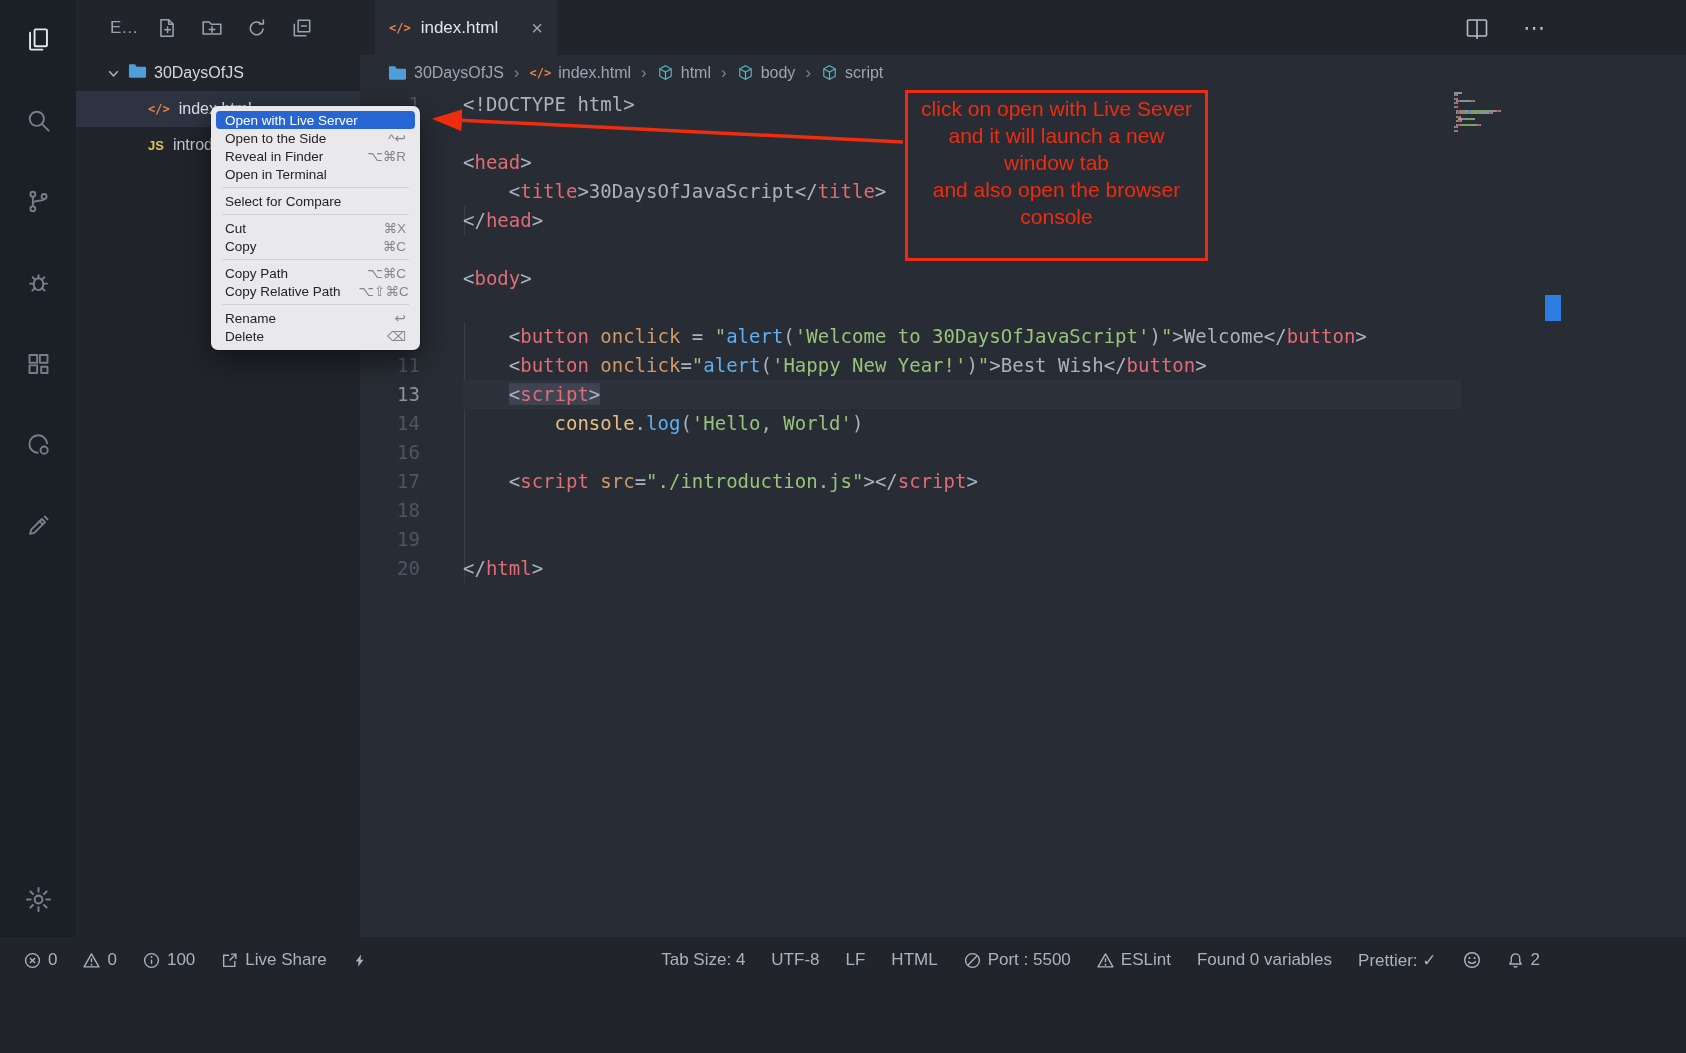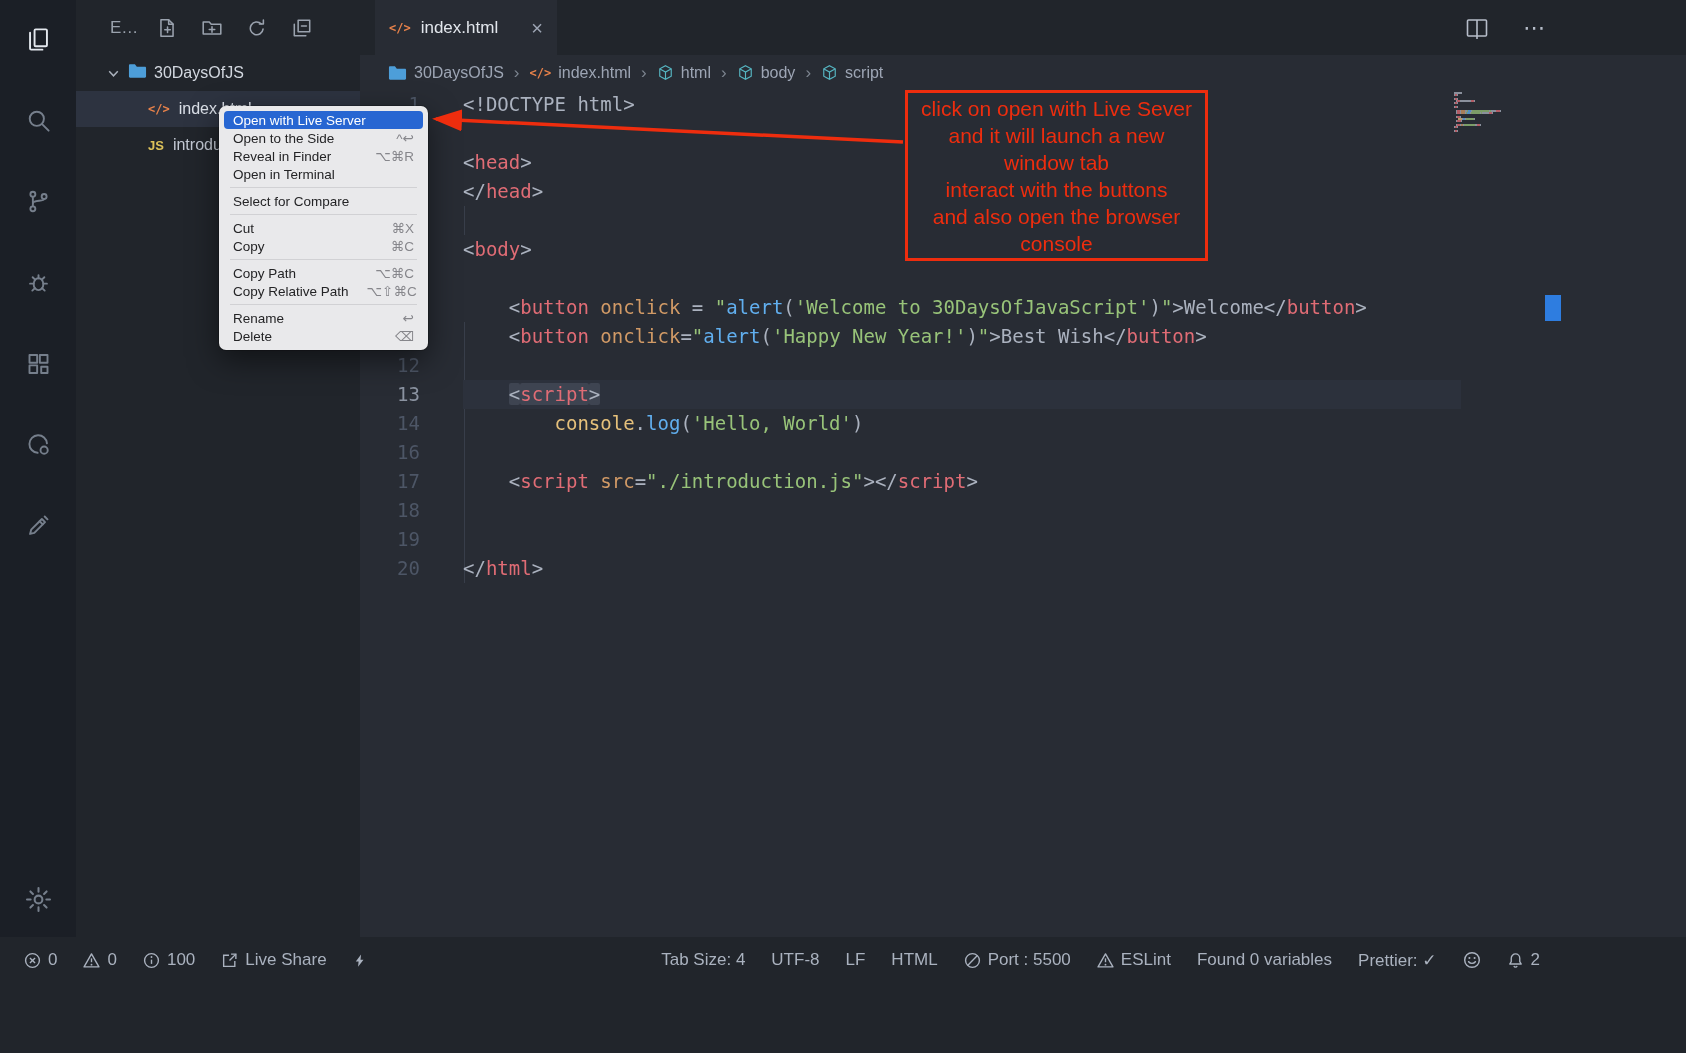--- a/index.html
+++ b/index.html
@@ -55,21 +55,21 @@
   .mm-row{height:1.5px;margin-bottom:0.5px;display:flex}
   .mm-seg{height:100%;opacity:.75}
   .ov-marker{position:absolute;right:125px;top:205px;width:16px;height:26px;background:#2e7de0}
 
   
   .statusbar{height:116px;background:#21252b;display:flex;justify-content:space-between;align-items:flex-start;padding:8px 146px 0 24px;flex:none}
   .status-left,.status-right{display:flex;align-items:center;height:30px;gap:26px}
   .st-item{display:flex;align-items:center;gap:7px;font-size:17px;color:#aab2bf;cursor:pointer;white-space:nowrap}
 
   
-  .context-menu{position:absolute;left:219px;top:106px;width:209px;background:#e9e9eb;border-radius:7px;
+  .context-menu{position:absolute;left:211px;top:106px;width:209px;background:#e9e9eb;border-radius:7px;
     padding:5px 0;box-shadow:0 10px 30px rgba(0,0,0,.5),0 0 0 1px rgba(0,0,0,.18);z-index:40;
     font-family:"Liberation Sans","DejaVu Sans",sans-serif}
   .menu-item{display:flex;justify-content:space-between;align-items:center;height:18px;margin:0 5px;padding:0 9px;
     border-radius:4px;font-size:13.5px;color:#242426;cursor:pointer}
   .menu-item.hl{background:#2766d2;color:#fff}
   .menu-label{white-space:nowrap}
   .menu-shortcut{color:#86868b;margin-left:18px;white-space:nowrap}
   .menu-item.hl .menu-shortcut{color:#fff}
   .menu-sep{height:1px;background:#d1d1d4;margin:4px 11px}
 
@@ -304,20 +304,24 @@
             </div>
             <div class="code-line">
               <div class="ln">3</div>
               <div class="lt"></div>
             </div>
             <div class="code-line">
               <div class="ln">4</div>
               <div class="lt"><span style="color: rgb(171, 178, 191);">&lt;</span><span style="color: rgb(224, 108, 117);">head</span><span style="color: rgb(171, 178, 191);">&gt;</span></div>
             </div>
             <div class="code-line">
+              <div class="ln">5</div>
+              <div class="lt"><span style="color: rgb(171, 178, 191);">    &lt;</span><span style="color: rgb(224, 108, 117);">title</span><span style="color: rgb(171, 178, 191);">&gt;30DaysOfJavaScript&lt;/</span><span style="color: rgb(224, 108, 117);">title</span><span style="color: rgb(171, 178, 191);">&gt;</span></div>
+            </div>
+            <div class="code-line">
               <div class="ln">6</div>
               <div class="lt"><span style="color: rgb(171, 178, 191);">&lt;/</span><span style="color: rgb(224, 108, 117);">head</span><span style="color: rgb(171, 178, 191);">&gt;</span></div>
             </div>
             <div class="code-line">
               <div class="ln">7</div>
               <div class="lt"></div>
             </div>
             <div class="code-line">
               <div class="ln">8</div>
               <div class="lt"><span style="color: rgb(171, 178, 191);">&lt;</span><span style="color: rgb(224, 108, 117);">body</span><span style="color: rgb(171, 178, 191);">&gt;</span></div>
@@ -326,24 +330,20 @@
               <div class="ln">9</div>
               <div class="lt"></div>
             </div>
             <div class="code-line">
               <div class="ln">10</div>
               <div class="lt"><span style="color: rgb(171, 178, 191);">    &lt;</span><span style="color: rgb(224, 108, 117);">button</span><span style="color: rgb(171, 178, 191);"> </span><span style="color: rgb(209, 154, 102);">onclick</span><span style="color: rgb(171, 178, 191);"> = </span><span style="color: rgb(152, 195, 121);">"</span><span style="color: rgb(97, 175, 239);">alert</span><span style="color: rgb(171, 178, 191);">(</span><span style="color: rgb(152, 195, 121);">'Welcome to 30DaysOfJavaScript'</span><span style="color: rgb(171, 178, 191);">)</span><span style="color: rgb(152, 195, 121);">"</span><span style="color: rgb(171, 178, 191);">&gt;Welcome&lt;/</span><span style="color: rgb(224, 108, 117);">button</span><span style="color: rgb(171, 178, 191);">&gt;</span></div>
             </div>
             <div class="code-line">
               <div class="ln">11</div>
               <div class="lt"><span style="color: rgb(171, 178, 191);">    &lt;</span><span style="color: rgb(224, 108, 117);">button</span><span style="color: rgb(171, 178, 191);"> </span><span style="color: rgb(209, 154, 102);">onclick</span><span style="color: rgb(171, 178, 191);">=</span><span style="color: rgb(152, 195, 121);">"</span><span style="color: rgb(97, 175, 239);">alert</span><span style="color: rgb(171, 178, 191);">(</span><span style="color: rgb(152, 195, 121);">'Happy New Year!'</span><span style="color: rgb(171, 178, 191);">)</span><span style="color: rgb(152, 195, 121);">"</span><span style="color: rgb(171, 178, 191);">&gt;Best Wish&lt;/</span><span style="color: rgb(224, 108, 117);">button</span><span style="color: rgb(171, 178, 191);">&gt;</span></div>
-            </div>
-            <div class="code-line">
-              <div class="ln">12</div>
-              <div class="lt"></div>
             </div>
             <div class="code-line active">
               <div class="ln">13</div>
               <div class="lt"><span style="color: rgb(171, 178, 191);">    </span><span class="sel" style="color: rgb(171, 178, 191);">&lt;</span><span class="sel" style="color: rgb(224, 108, 117);">script</span><span class="sel" style="color: rgb(171, 178, 191);">&gt;</span></div>
             </div>
             <div class="code-line">
               <div class="ln">14</div>
               <div class="lt"><span style="color: rgb(171, 178, 191);">        </span><span style="color: rgb(229, 192, 123);">console</span><span style="color: rgb(171, 178, 191);">.</span><span style="color: rgb(97, 175, 239);">log</span><span style="color: rgb(171, 178, 191);">(</span><span style="color: rgb(152, 195, 121);">'Hello, World'</span><span style="color: rgb(171, 178, 191);">)</span></div>
             </div>
             <div class="code-line">
@@ -658,21 +658,20 @@
       <div class="menu-item">
         <span class="menu-label">Delete</span>
         <span class="menu-shortcut">⌫</span>
       </div>
     </div>
 
   <div class="note">
     <div>click on open with Live Sever</div>
     <div>and it will launch a new</div>
     <div>window tab</div>
-    <div>interact with the buttons</div>
     <div>and also open the browser</div>
     <div>console</div>
   </div>
 
   <svg class="arrow" width="1686" height="1053" viewBox="0 0 1686 1053">
     <defs>
       <marker id="ah" markerUnits="userSpaceOnUse" markerWidth="30" markerHeight="22" refX="26" refY="11" orient="auto">
         <path d="M0 0L30 11L0 22Z" fill="#ee2d0e"></path>
       </marker>
     </defs>

